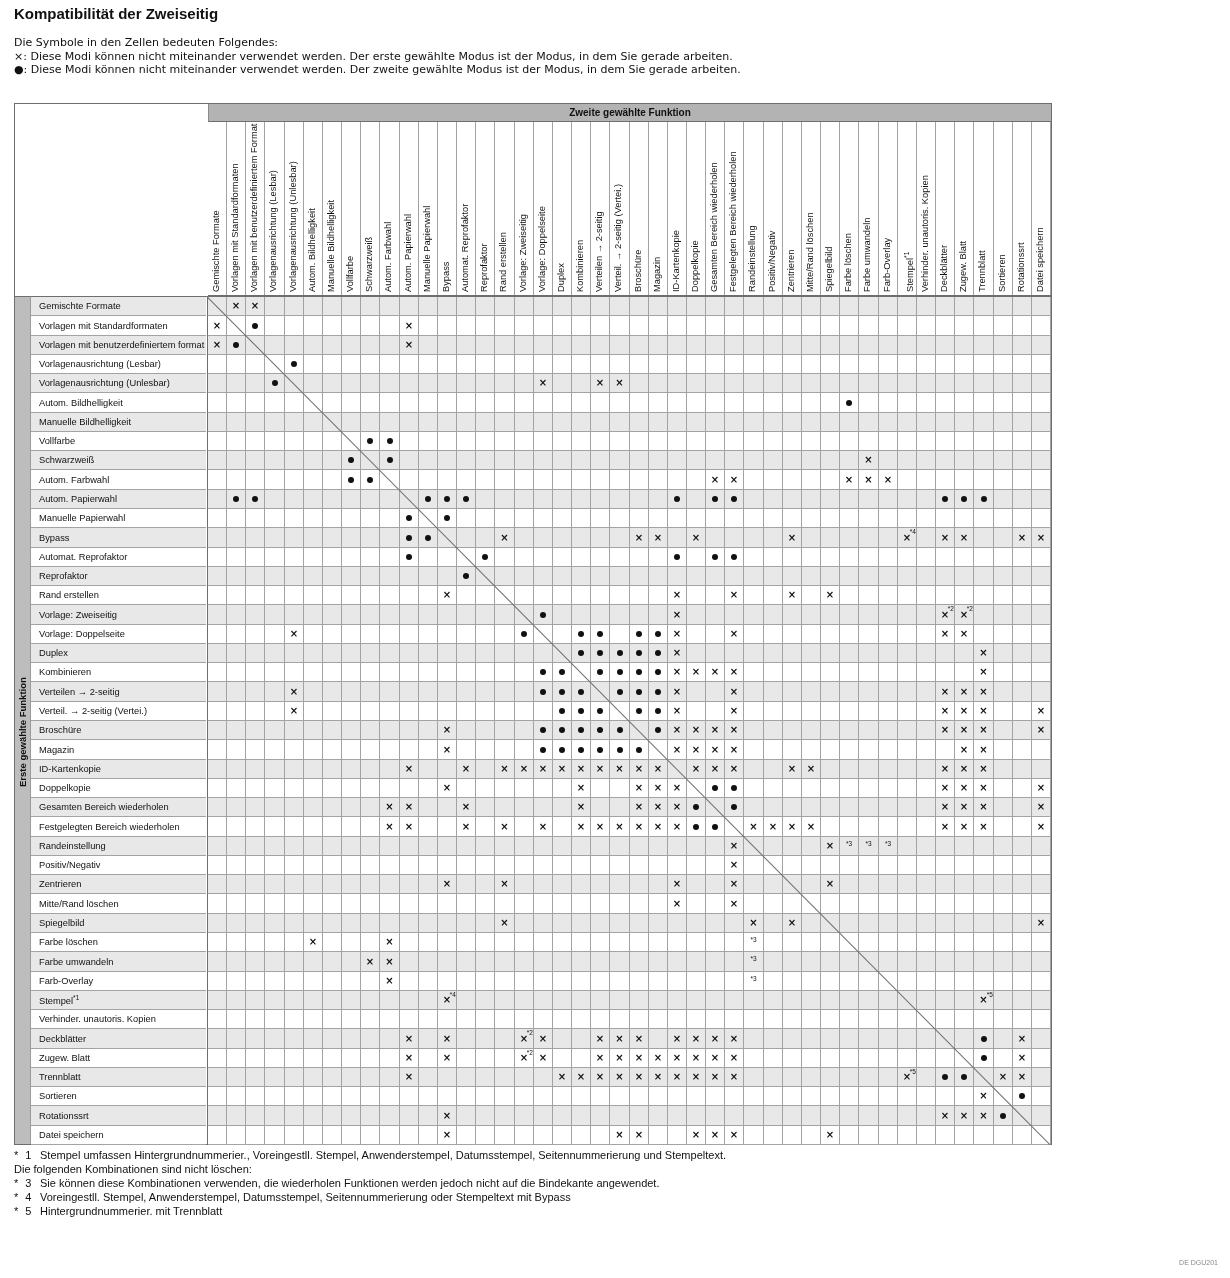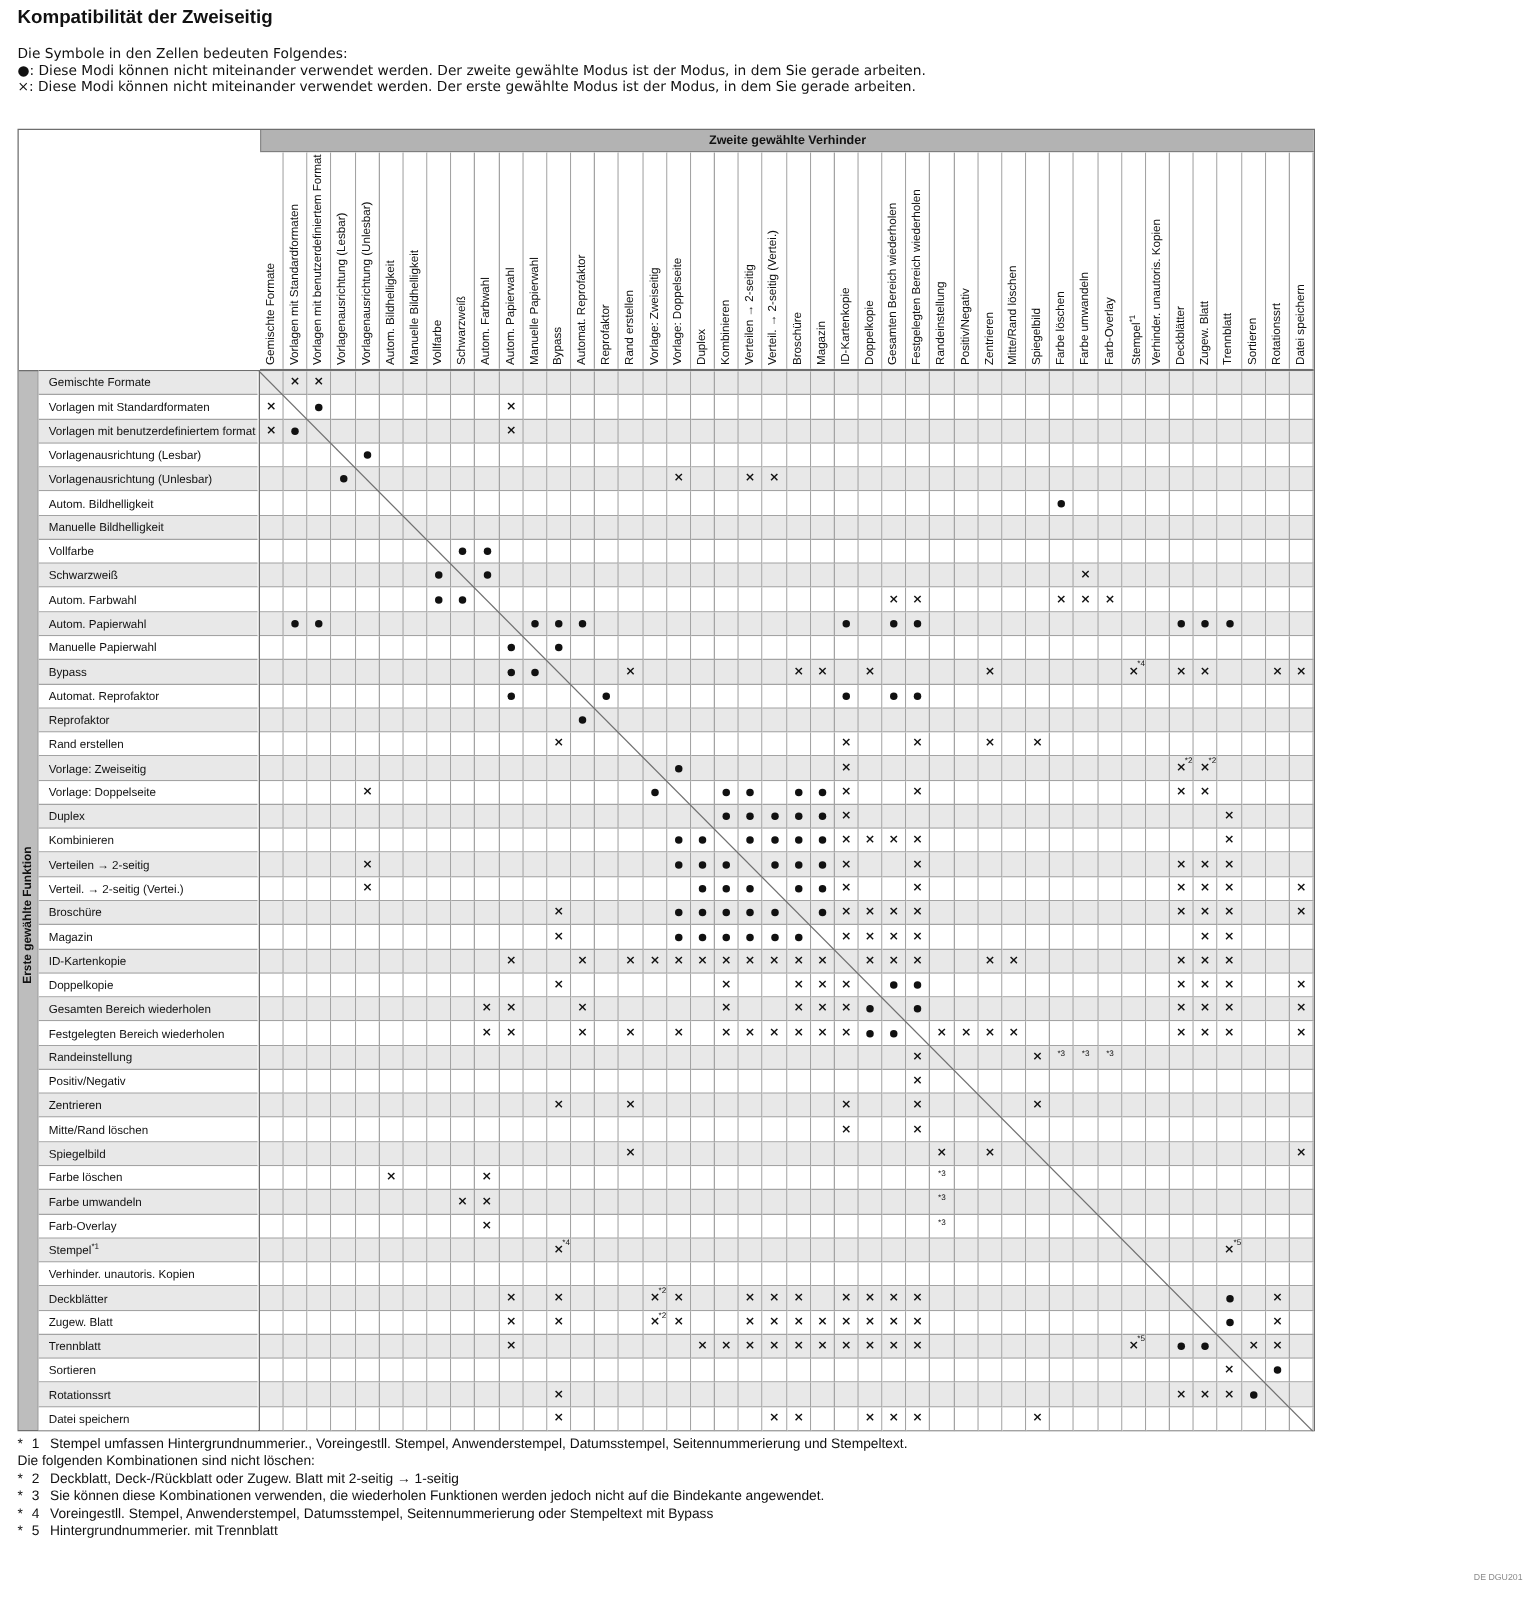--- a/index.html
+++ b/index.html
@@ -48,26 +48,26 @@
   .doc-code{position:absolute;right:12px;top:1259px;font-size:7px;color:#8a8a8a;}
 </style>
 </head>
 <body>
 
 <div class="canvas">
   <div class="title">Kompatibilität der Zweiseitig</div>
 
   <div class="legend">
     <div>Die Symbole in den Zellen bedeuten Folgendes:</div>
+    <div>×: Diese Modi können nicht miteinander verwendet werden. Der erste gewählte Modus ist der Modus, in dem Sie gerade arbeiten.</div>
     <div>●: Diese Modi können nicht miteinander verwendet werden.  Der zweite gewählte Modus ist der Modus, in dem Sie gerade arbeiten.</div>
-    <div>×: Diese Modi können nicht miteinander verwendet werden. Der erste gewählte Modus ist der Modus, in dem Sie gerade arbeiten.</div>
   </div>
 
   <div class="table">
-    <div class="band">Zweite gewählte Verhinder</div>
+    <div class="band">Zweite gewählte Funktion</div>
     <div class="colheads">
         <div class="ch" style="left: 0px; width: 19px;">
           <span class="vtext">Gemischte Formate</span>
         </div>
         <div class="ch" style="left: 19px; width: 19px;">
           <span class="vtext">Vorlagen mit Standardformaten</span>
         </div>
         <div class="ch" style="left: 38px; width: 19px;">
           <span class="vtext">Vorlagen mit benutzerdefiniertem Format</span>
         </div>
@@ -2865,20 +2865,19 @@
         <div class="gc" style="left: 786px; top: 829px; width: 19px; height: 19px;"></div>
         <div class="gc" style="left: 805px; top: 829px; width: 19px; height: 19px;"></div>
         <div class="gc" style="left: 824px; top: 829px; width: 19px; height: 19px;"></div>
         <div class="diag"></div>
       </div>
   </div>
 
   <div class="footnotes">
     <div class="fn"><span class="fnm">* 1</span><span>Stempel umfassen Hintergrundnummerier., Voreingestll. Stempel, Anwenderstempel, Datumsstempel, Seitennummerierung und Stempeltext.</span></div>
     <div class="fn"><span>Die folgenden Kombinationen sind nicht löschen:</span></div>
-    <div class="fn"><span class="fnm">* 2</span><span>Deckblatt, Deck-/Rückblatt oder Zugew. Blatt mit 2-seitig → 1-seitig</span></div>
     <div class="fn"><span class="fnm">* 3</span><span>Sie können diese Kombinationen verwenden, die wiederholen Funktionen werden jedoch nicht auf die Bindekante angewendet.</span></div>
     <div class="fn"><span class="fnm">* 4</span><span>Voreingestll. Stempel, Anwenderstempel, Datumsstempel, Seitennummerierung oder Stempeltext mit Bypass</span></div>
     <div class="fn"><span class="fnm">* 5</span><span>Hintergrundnummerier. mit Trennblatt</span></div>
   </div>
 
   <div class="doc-code">DE DGU201</div>
 </div>
 
 </body></html>

